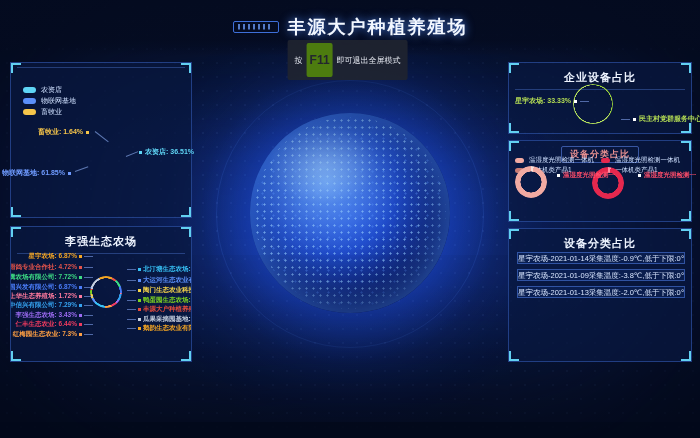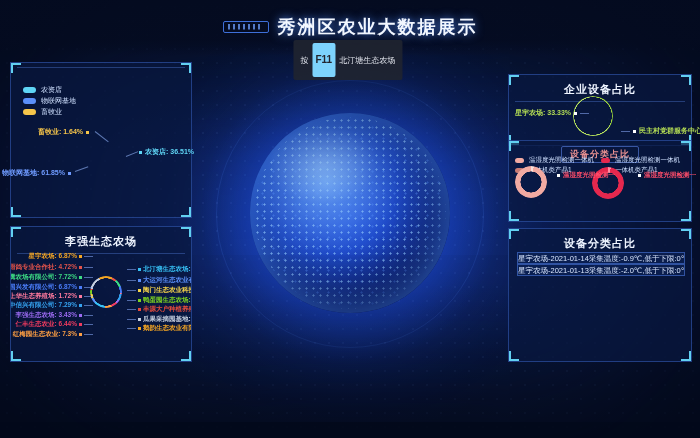--- a/index.html
+++ b/index.html
@@ -40,39 +40,39 @@
   
   .header { position:absolute; left:0; top:15px; width:700px; display:flex; justify-content:center; align-items:center; gap:9px; }
   .brand { width:46px; height:12px; border:1px solid #3e6fd9; border-radius:2px;
     background:repeating-linear-gradient(90deg, rgba(110,160,255,.75) 0 2px, transparent 2px 5px);
     background-size:80% 55%; background-repeat:no-repeat; background-position:center; }
   .title { font-size:18px; font-weight:bold; color:#f2f7ff; letter-spacing:2px;
     text-shadow:0 0 10px rgba(80,140,255,.9); }
   .fs-tip { position:absolute; left:50%; top:40px; transform:translateX(-52%);
     background:rgba(32,36,48,.92); color:#e3e6ee; font-size:8px; padding:3px 7px; border-radius:2px;
     display:flex; align-items:center; gap:4px; white-space:nowrap; }
-  .keycap { background:#7dd3fc; color:#23262e; font-size:10px; font-weight:bold; padding:12px 3px;
+  .keycap { background:#4d7c0f; color:#23262e; font-size:12px; font-weight:bold; padding:12px 3px;
     border-radius:2px; line-height:10px; }
 
   
   .panel { position:absolute; border:1px solid rgba(70,120,230,.42); background-color:rgba(9,23,64,.72);
     background-image:
       linear-gradient(#62d0f1,#62d0f1),linear-gradient(#62d0f1,#62d0f1),
       linear-gradient(#62d0f1,#62d0f1),linear-gradient(#62d0f1,#62d0f1),
       linear-gradient(#62d0f1,#62d0f1),linear-gradient(#62d0f1,#62d0f1),
       linear-gradient(#62d0f1,#62d0f1),linear-gradient(#62d0f1,#62d0f1);
     background-repeat:no-repeat;
     background-position:left top,left top,right top,right top,left bottom,left bottom,right bottom,right bottom;
     background-size:10px 2px,2px 10px,10px 2px,2px 10px,10px 2px,2px 10px,10px 2px,2px 10px; }
   .ptitle { font-size:11px; font-weight:bold; color:#eef4ff; text-align:center; padding-top:7px; letter-spacing:1px; }
   .pdivider { height:1px; background:rgba(100,150,255,.32); margin:4px 6px 0 6px; }
 
   .p-industry  { left:10px;  top:62px;  width:182px; height:156px; }
   .p-enterprise{ left:10px;  top:226px; width:182px; height:136px; overflow:hidden; }
-  .p-device    { left:508px; top:62px;  width:184px; height:72px;margin-top:12px; }
+  .p-device    { left:508px; top:62px;  width:184px; height:72px; }
   .p-devclass  { left:508px; top:140px; width:184px; height:82px; }
   .p-alarm     { left:508px; top:228px; width:184px; height:134px; }
 
   
   .legend { position:absolute; left:12px; top:22px; }
   .lg-row { display:flex; align-items:center; gap:5px; height:10px; margin-bottom:1px; cursor:pointer; }
   .sw { width:13px; height:6px; border-radius:3px; display:inline-block; }
   .lg-row span { font-size:7px; color:#cfe0ff; }
 
   
@@ -110,21 +110,21 @@
   
   .dc-title { position:absolute; left:50%; top:5px; transform:translateX(-50%); font-size:9px; font-weight:bold;
     color:#e89090; border:1px solid rgba(90,130,230,.6); padding:1px 8px; border-radius:2px; letter-spacing:1px; white-space:nowrap; }
   .dc-legend { position:absolute; top:15px; }
   .dc-legend .lg-row { height:9px; }
   .dc-legend .sw { width:9px; height:5px; }
   .dc-legend span { font-size:6.5px; }
 
   
   .alarm-list { position:absolute; left:8px; top:23px; width:168px; }
-  .alarm-row { height:12px; line-height:12px; border:1px solid rgba(85,135,245,.5);
+  .alarm-row { height:12px; line-height:12px; margin-bottom:5px; border:1px solid rgba(85,135,245,.5);
     background:rgba(16,42,105,.4); color:#d9e6ff; font-size:7.5px; text-align:center; white-space:nowrap;
     overflow:hidden; cursor:pointer; }
   .wdot { position:absolute; width:3px; height:3px; background:#fff; }
 </style>
 </head>
 <body>
 
 <div class="stage">
   <div class="bg-glow"></div>
   <div class="bg-dots"></div>
@@ -132,26 +132,26 @@
   <div class="globe">
     <div class="dots"></div>
     <div class="hl"></div>
   </div>
   <div class="vignette"></div>
   <div class="header-band"></div>
   <div class="footer-band"></div>
 
   <div class="header">
     <span class="brand"></span>
-    <h1 class="title">秀洲区农业大数据展示</h1>
+    <h1 class="title">丰源大户种植养殖场</h1>
   </div>
   <div class="fs-tip">
     <span>按</span>
     <span class="keycap">F11</span>
-    <span>北汀塘生态农场</span>
+    <span>即可退出全屏模式</span>
   </div>
 
   <section class="panel p-industry">
     <div class="pdivider"></div>
     <div class="legend">
       <div class="lg-row">
         <i class="sw" style="background-color: rgb(95, 213, 245);"></i>
         <span>农资店</span>
       </div>
       <div class="lg-row">
@@ -316,16 +316,17 @@
     <div class="co" style="top:30px; left:129px; font-size:6.5px;">
       <i class="wdot" style="position:static;"></i>
       <b style="color: rgb(255, 77, 106);">温湿度光照检测一</b>
     </div>
   </section>
 
   <section class="panel p-alarm">
     <h2 class="ptitle">设备分类占比</h2>
     <div class="alarm-list">
       <div class="alarm-row">星宇农场-2021-01-14采集温度:-0.9℃,低于下限:0℃</div>
+      <div class="alarm-row">星宇农场-2021-01-09采集温度:-3.8℃,低于下限:0℃</div>
       <div class="alarm-row">星宇农场-2021-01-13采集温度:-2.0℃,低于下限:0℃</div>
     </div>
   </section>
 </div>
 
 </body></html>

